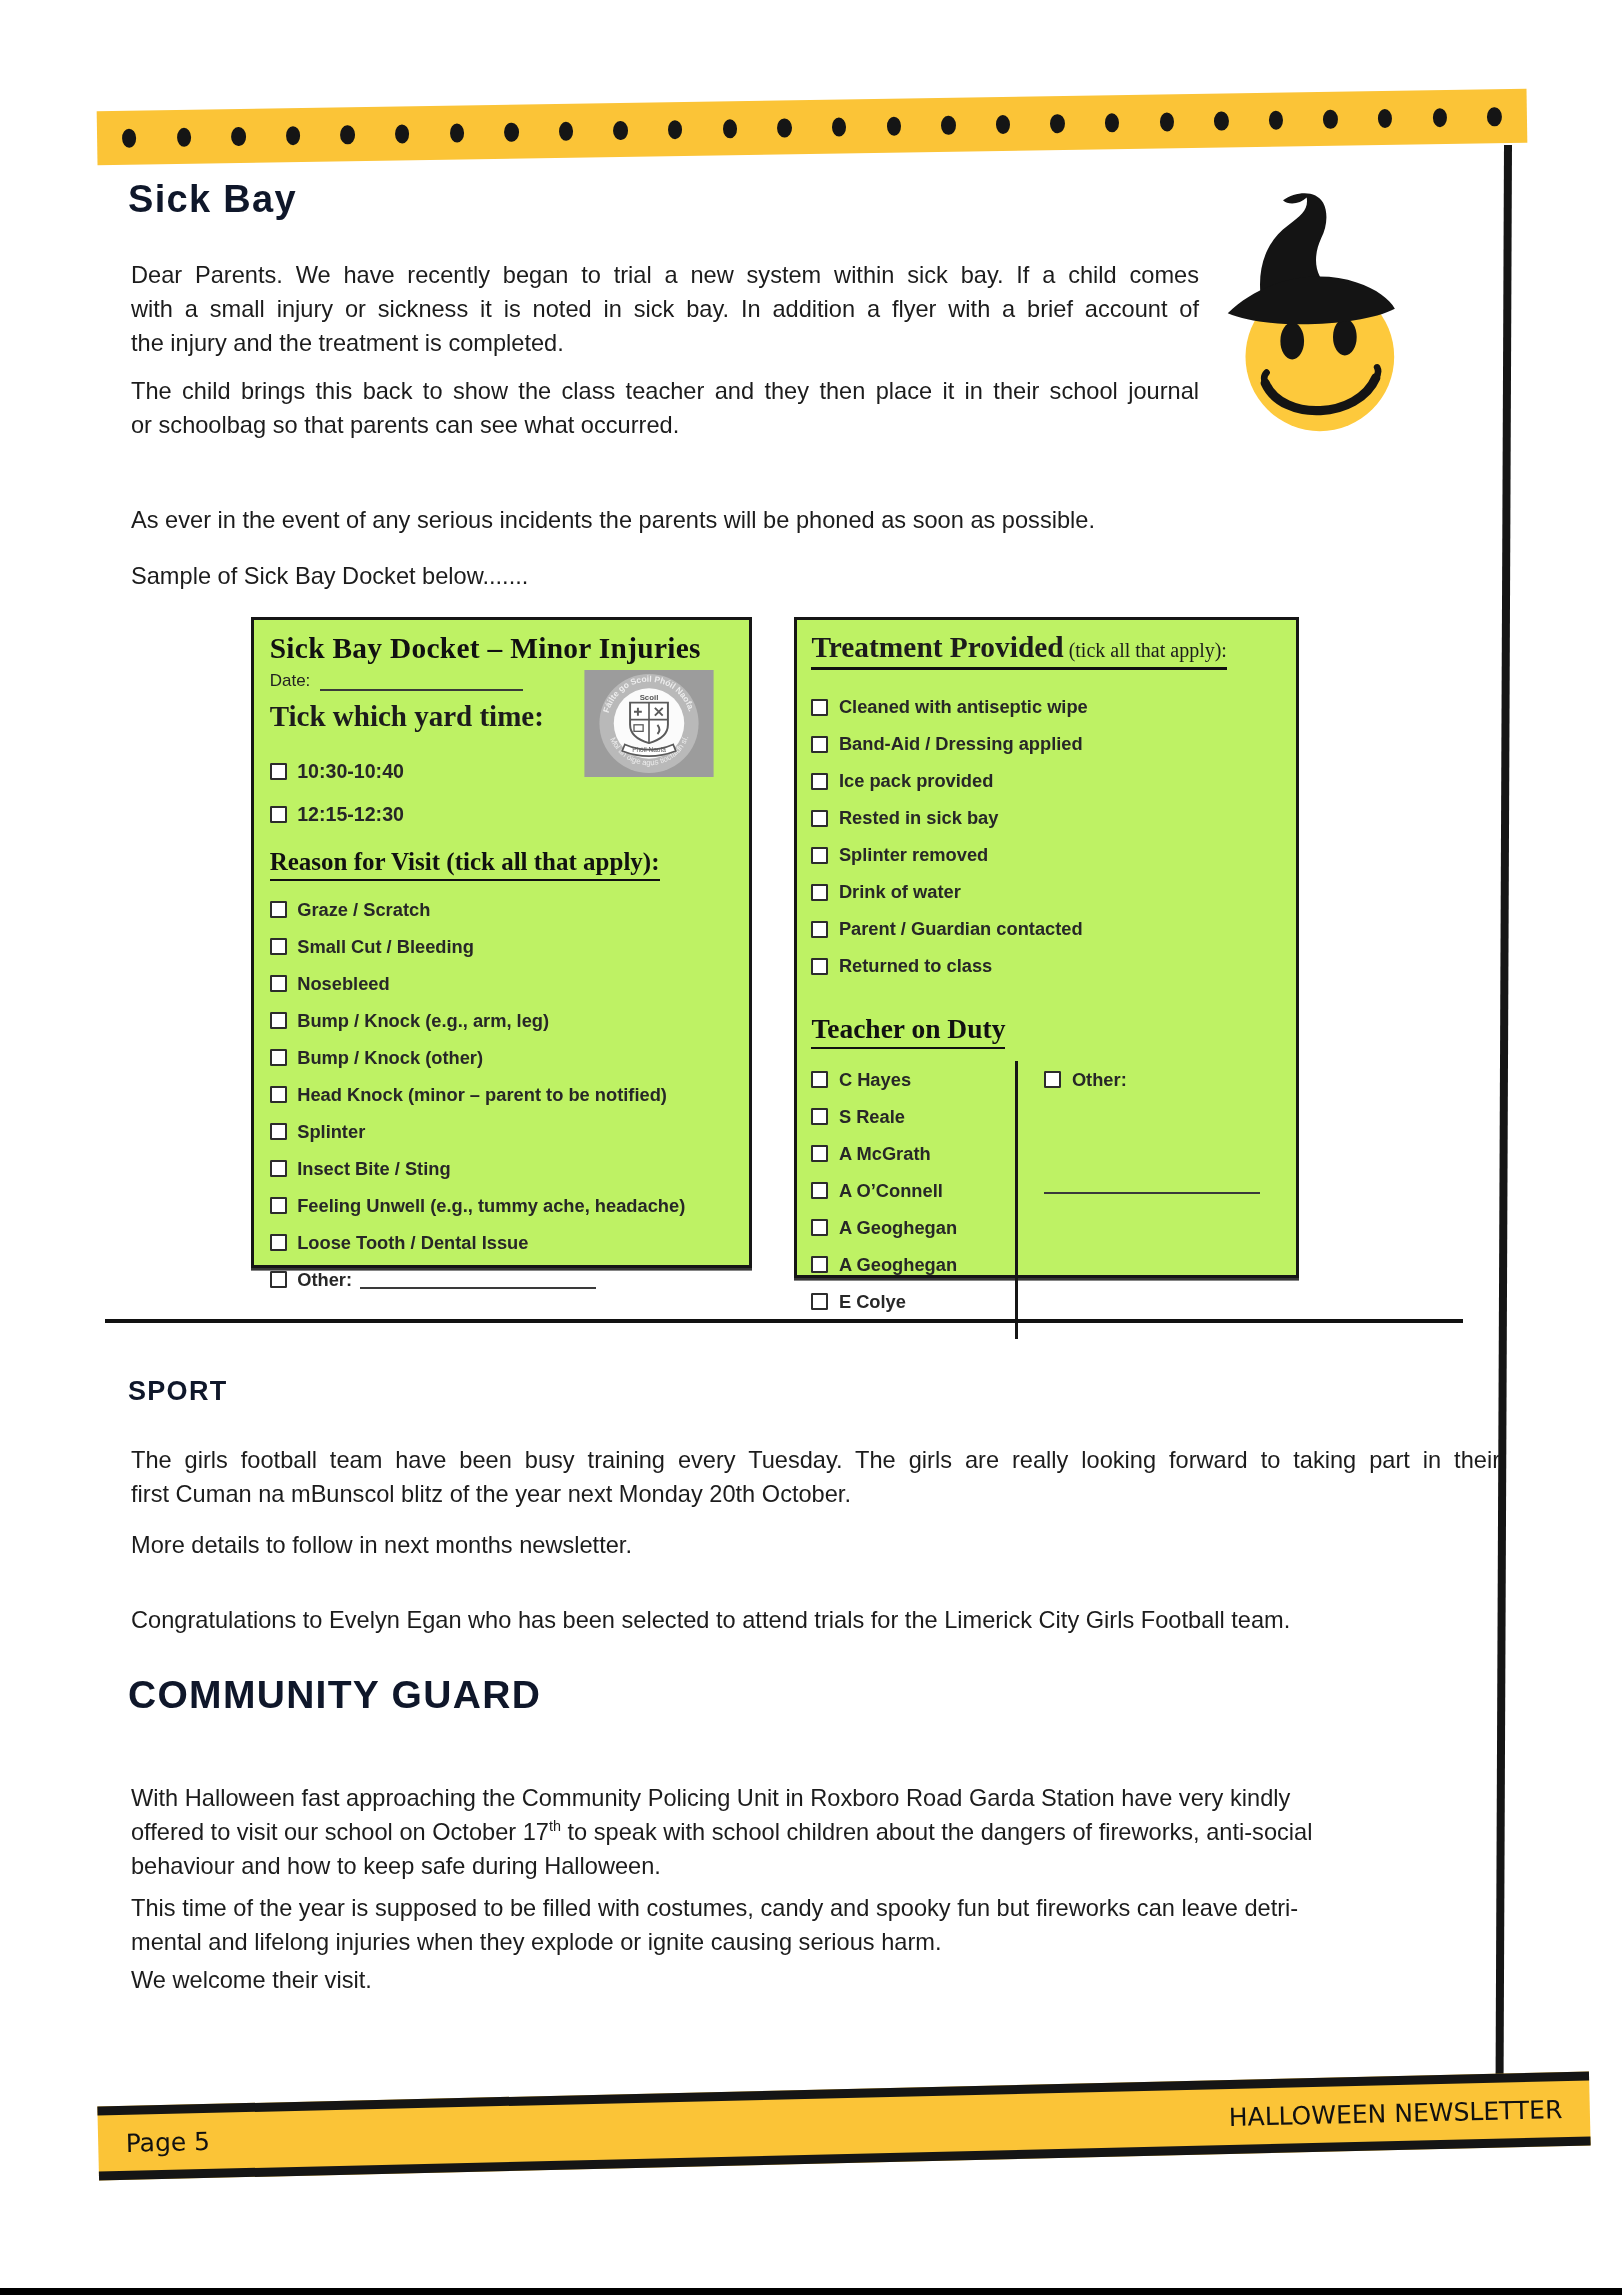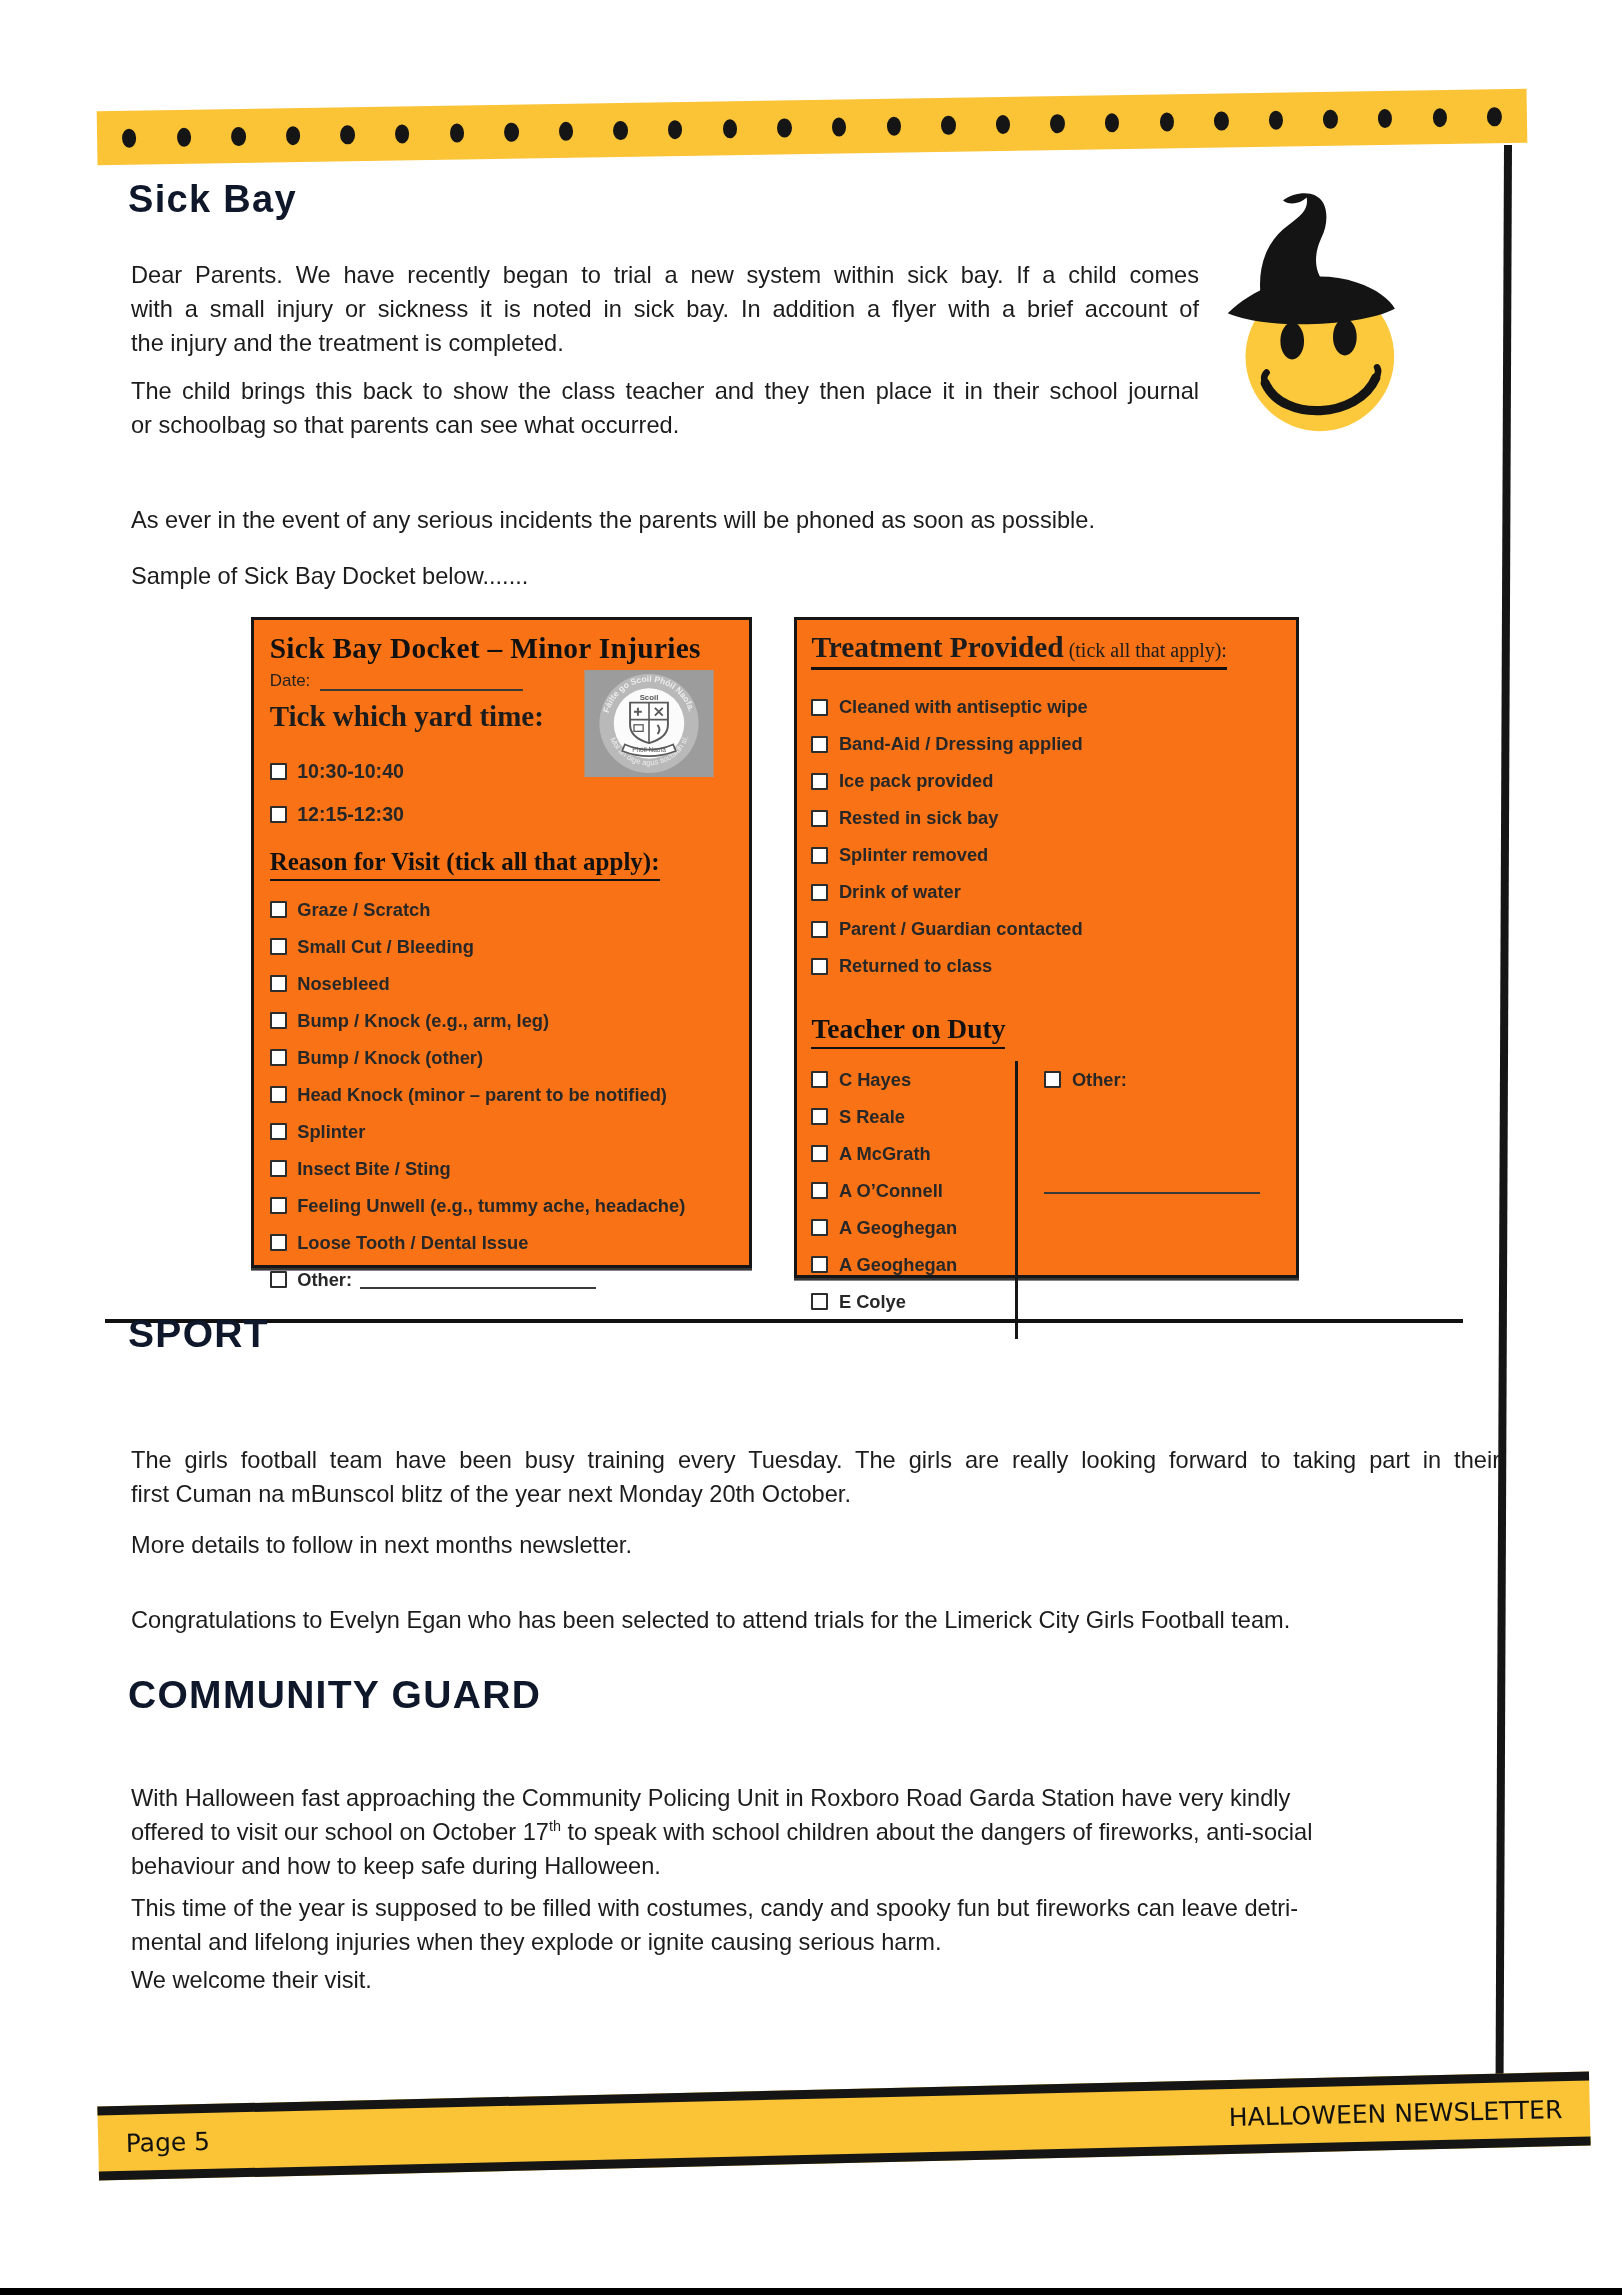--- a/index.html
+++ b/index.html
@@ -14,21 +14,21 @@
 
   
   #right-rule{position:absolute;left:1504px;top:145px;width:7.9px;height:1958px;background:#151515;
               transform:rotate(0.25deg);transform-origin:top center;}
   #bottom-strip{position:absolute;left:0;top:2288px;width:1623px;height:7.9px;background:#000;}
 
   
   .teal-heading{position:absolute;left:128px;color:#0f172a;font-weight:800;letter-spacing:1.3px;
                 font-family:"Liberation Sans",sans-serif;}
   #h-sickbay{top:178px;font-size:38px;}
-  #h-sport{top:1312px;font-size:39px;}
+  #h-sport{top:1376px;font-size:27px;}
   #h-community{top:1673px;font-size:39px;}
 
   
   .para{position:absolute;left:131px;}
   .line{font-size:23.6px;line-height:34px;white-space:nowrap;}
   .just .line,.line.just{white-space:normal;text-align:justify;text-align-last:justify;}
   #p-sick1{top:258px;width:1068px;}
   #p-sick2{top:374px;width:1068px;}
   #p-sick3{top:503px;width:1112px;}
   #p-sick4{top:559px;width:1112px;}
@@ -37,21 +37,21 @@
   #p-sport3{top:1603px;width:1369px;}
   #p-cg1{top:1781px;width:1374px;}
   #p-cg2{top:1891px;width:1374px;}
   #p-cg3{top:1963px;width:1374px;}
   sup{font-size:14.4px;vertical-align:super;line-height:0;}
 
   
   #mid-rule{position:absolute;left:105px;top:1319px;width:1358px;height:3.9px;background:#111;}
 
   
-  .docket{position:absolute;background:#f97316;border:3.3px solid #161616;box-sizing:border-box;
+  .docket{position:absolute;background:#bef264;border:3.3px solid #161616;box-sizing:border-box;
           box-shadow:0 2.6px 0 rgba(20,20,20,.85);}
   #box-left{left:251px;top:617px;width:501px;height:651px;padding:11.8px 15.7px;}
   #box-right{left:794px;top:617px;width:505px;height:661px;padding:10.5px 14.4px;}
   .serif-title{font-family:"Liberation Serif",serif;font-weight:bold;color:#111;}
   #box-left .serif-title.main{font-size:29.4px;letter-spacing:0.3px;}
   #box-right .title-wrap{display:inline-block;border-bottom:3.3px solid #111;padding-bottom:3.9px;}
   #box-right .title-big{font-family:"Liberation Serif",serif;font-weight:bold;font-size:29.4px;}
   #box-right .title-small{font-family:"Liberation Serif",serif;font-weight:normal;font-size:20px;}
   .u-serif{display:inline-block;border-bottom:2.6px solid #111;padding-bottom:2.6px;}
   .label-sm{font-size:17px;font-weight:normal;color:#222;}

